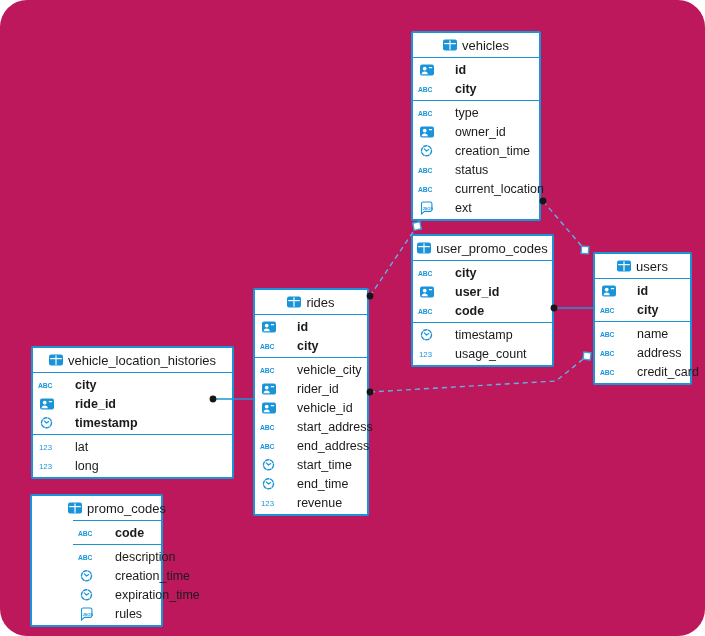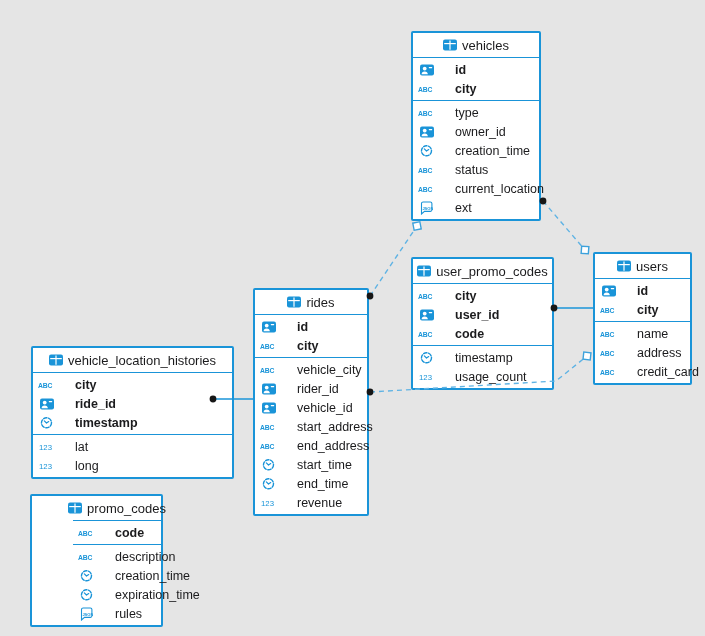--- a/index.html
+++ b/index.html
@@ -27,21 +27,21 @@
     font-size:12.5px;color:var(--text);white-space:nowrap;
   }
   .col-row.pk .col-label{font-weight:bold;}
   .col-icon{width:17px;flex:0 0 17px;display:inline-flex;align-items:center;justify-content:center;}
   .col-icon svg{display:block;}
   .title-icon{display:inline-flex;align-items:center;}
 </style>
 </head>
 <body>
 
-<div class="canvas" style="background: #e5e5e5;">
+<div class="canvas" style="background: #be185d; border-radius: 27px;">
   <div id="tables-layer">
       <div class="table-box" style="left: 411px; top: 31px; width: 130px;">
         <div class="table-title">
           <span class="title-icon">
             <svg width="14" height="12" viewBox="0 0 14 12">
               <rect x="0" y="0.5" width="14" height="11" rx="2" fill="#1a94d8"></rect>
               <line x1="1.2" y1="4.6" x2="12.8" y2="4.6" stroke="#fff" stroke-width="1.2"></line>
               <line x1="7" y1="1.5" x2="7" y2="10.7" stroke="#fff" stroke-width="1.2"></line>
             </svg>
           </span>
@@ -117,21 +117,21 @@
             <span class="col-icon">
               <svg width="13" height="14" viewBox="0 0 13 14">
                 <path d="M3.2 1 h7.1 a1.6 1.6 0 0 1 1.6 1.6 v6.2 a1.6 1.6 0 0 1 -1.6 1.6 h-5.8 l-3 2.6 v-10.4 a1.6 1.6 0 0 1 1.7 -1.6 z" fill="none" stroke="#1a94d8" stroke-width="1.1"></path>
                 <text x="2.4" y="8.7" font-size="4" font-weight="bold" fill="#1a94d8" font-family="Liberation Sans, sans-serif">JSON</text>
               </svg>
             </span>
             <span class="col-label">ext</span>
           </div>
         </div>
       </div>
-      <div class="table-box" style="left: 411px; top: 257px; width: 143px;">
+      <div class="table-box" style="left: 411px; top: 234px; width: 143px;">
         <div class="table-title">
           <span class="title-icon">
             <svg width="14" height="12" viewBox="0 0 14 12">
               <rect x="0" y="0.5" width="14" height="11" rx="2" fill="#1a94d8"></rect>
               <line x1="1.2" y1="4.6" x2="12.8" y2="4.6" stroke="#fff" stroke-width="1.2"></line>
               <line x1="7" y1="1.5" x2="7" y2="10.7" stroke="#fff" stroke-width="1.2"></line>
             </svg>
           </span>
           <span class="title-text">user_promo_codes</span>
         </div>

